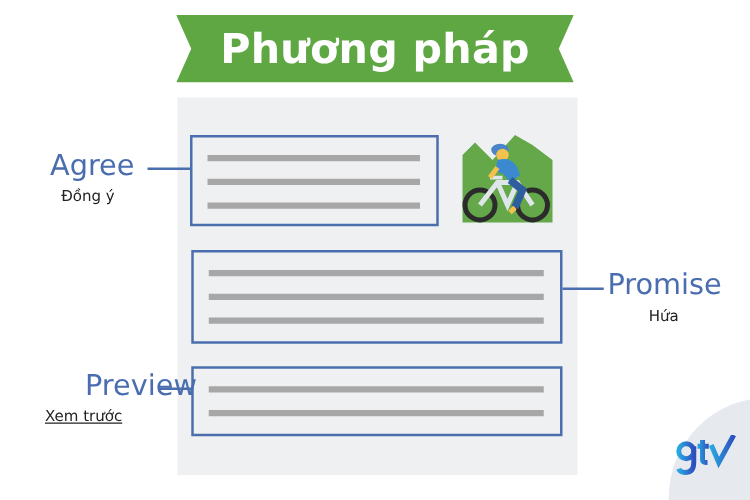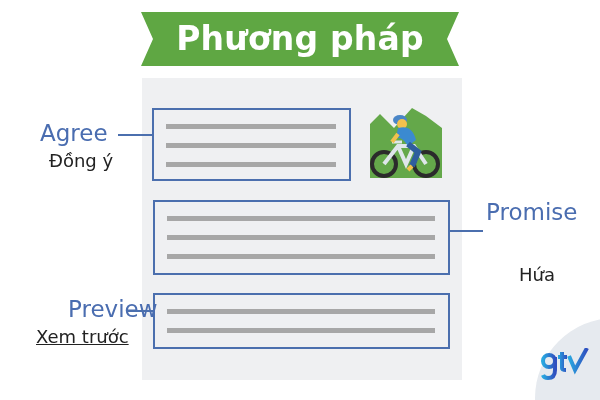--- a/index.html
+++ b/index.html
@@ -10,21 +10,21 @@
   .banner svg { position:absolute; left:0; top:0; }
   .banner-text { position:absolute; left:0; top:0; width:318px; height:54px; line-height:54px;
     text-align:center; color:#ffffff; font-weight:bold; font-size:33px; letter-spacing:0.2px; }
 
   .page { position:absolute; left:142px; top:78px; width:320px; height:302px; background:#eff0f2; }
 
   .box { position:absolute; border:2px solid #4b6fae; background:#eff0f2; }
   .line { position:absolute; height:5px; background:#a7a7a7; }
 
   .label { position:absolute; color:#4a6db0; font-weight:normal; font-size:23px; }
-  .sub { position:absolute; color:#222222; font-size:18px; }
+  .sub { position:absolute; color:#222222; font-size:12px; }
   .connector { position:absolute; height:2px; background:#4b6fae; }
 
   .illus { position:absolute; left:368px; top:106px; width:76px; height:76px; }
 
   .logo-bg { position:absolute; left:535px; top:318px; width:160px; height:160px; border-radius:50%; background:#e6eaef; }
   .logo { position:absolute; left:540px; top:348px; }
 </style>
 </head>
 <body>
 
@@ -68,22 +68,22 @@
 <div class="box" style="left:153px; top:293px; width:297px; height:56px;">
   <div class="line" style="left:12px; top:14px; width:268px;"></div>
   <div class="line" style="left:12px; top:33px; width:268px;"></div>
 </div>
 
 <div class="label" style="left:40px; top:120px;">Agree</div>
 <div class="connector" style="left:118px; top:134px; width:34px;"></div>
 <div class="sub" style="left:49px; top:150px;">Đồng ý</div>
 
 <div class="connector" style="left:450px; top:230px; width:33px;"></div>
-<div class="label" style="left:486px; top:199px;">Promise</div>
-<div class="sub" style="left:519px; top:246px;margin-top:18px;">Hứa</div>
+<div class="label" style="left:486px; top:215px;">Promise</div>
+<div class="sub" style="left:519px; top:246px;">Hứa</div>
 
 <div class="label" style="left:28px; top:296px;margin-left:40px;">Preview</div>
 <div class="connector" style="left:127px; top:310px; width:26px;"></div>
 <div class="sub" style="left:36px; top:326px;text-decoration:underline;">Xem trước</div>
 
 <div class="logo-bg"></div>
 <div class="logo">
   <svg width="50" height="34" viewBox="0 0 50 34">
     <defs>
       <linearGradient id="lg" x1="0" x2="1" y1="0" y2="0">

